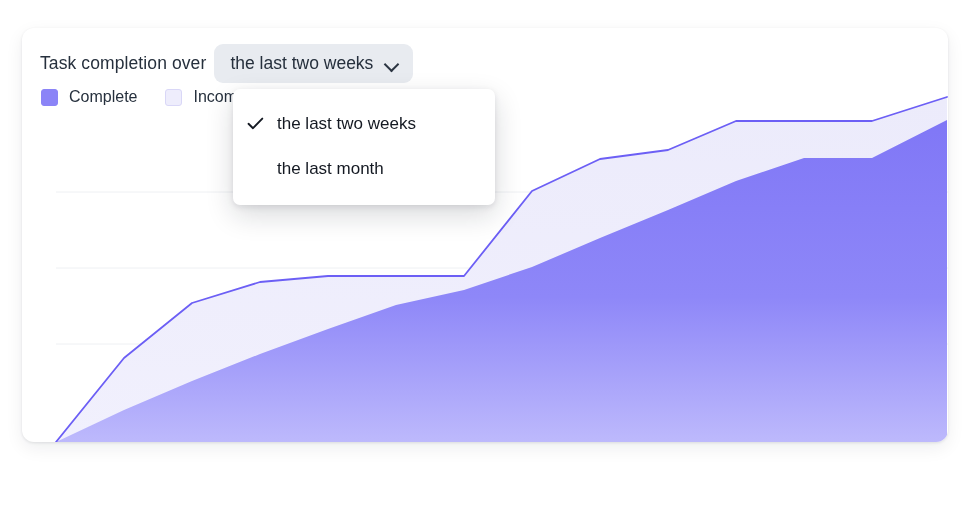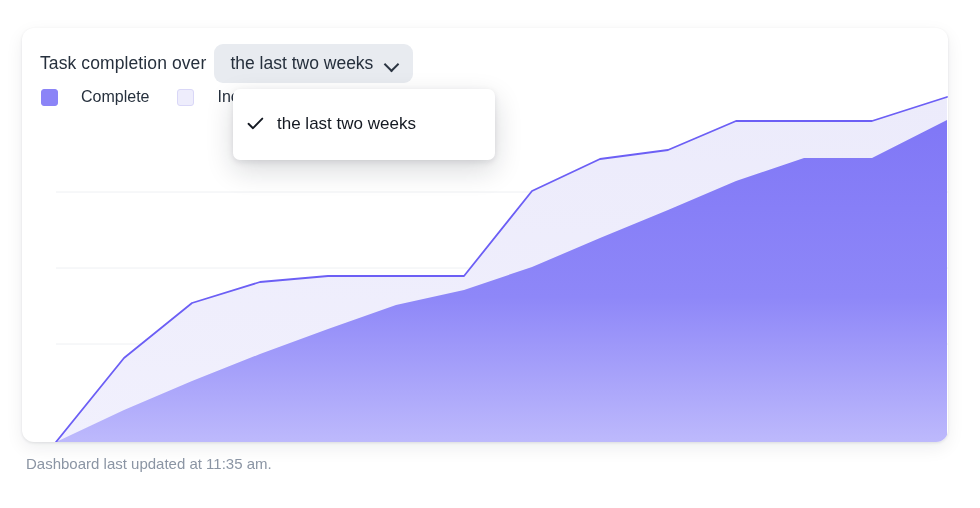--- a/index.html
+++ b/index.html
@@ -110,21 +110,20 @@
     background: #8b84f7;
     border: 1px solid #8b84f7;
   }
   .legend-swatch.incomplete {
     background: #eeedfc;
     border: 1px solid #d9d7f7;
   }
   .legend-label {
     font-size: 16px;
     color: #26303d;
-    margin-left: 12px;
   }
 
   
   .plot {
     position: absolute;
     left: 0;
     top: 0;
     width: 926px;
     height: 414px;
     z-index: 2;
@@ -250,17 +249,20 @@
 
   <div class="menu">
     <div class="menu-item">
       <span class="check">
         <svg width="17" height="13" viewBox="0 0 17 13">
           <path d="M1.5 6.8 L6 11.2 L15.3 1.6" fill="none" stroke="#141922" stroke-width="1.9" stroke-linecap="round" stroke-linejoin="round"></path>
         </svg>
       </span>
       <span class="mlabel">the last two weeks</span>
     </div>
+    <div class="menu-item">
+      <span class="check"></span>
+      <span class="mlabel">the last month</span>
+    </div>
   </div>
 
-  <div class="footer">Dashboard last updated at 11:35 am.</div>
 
 </div>
 
 </body></html>

